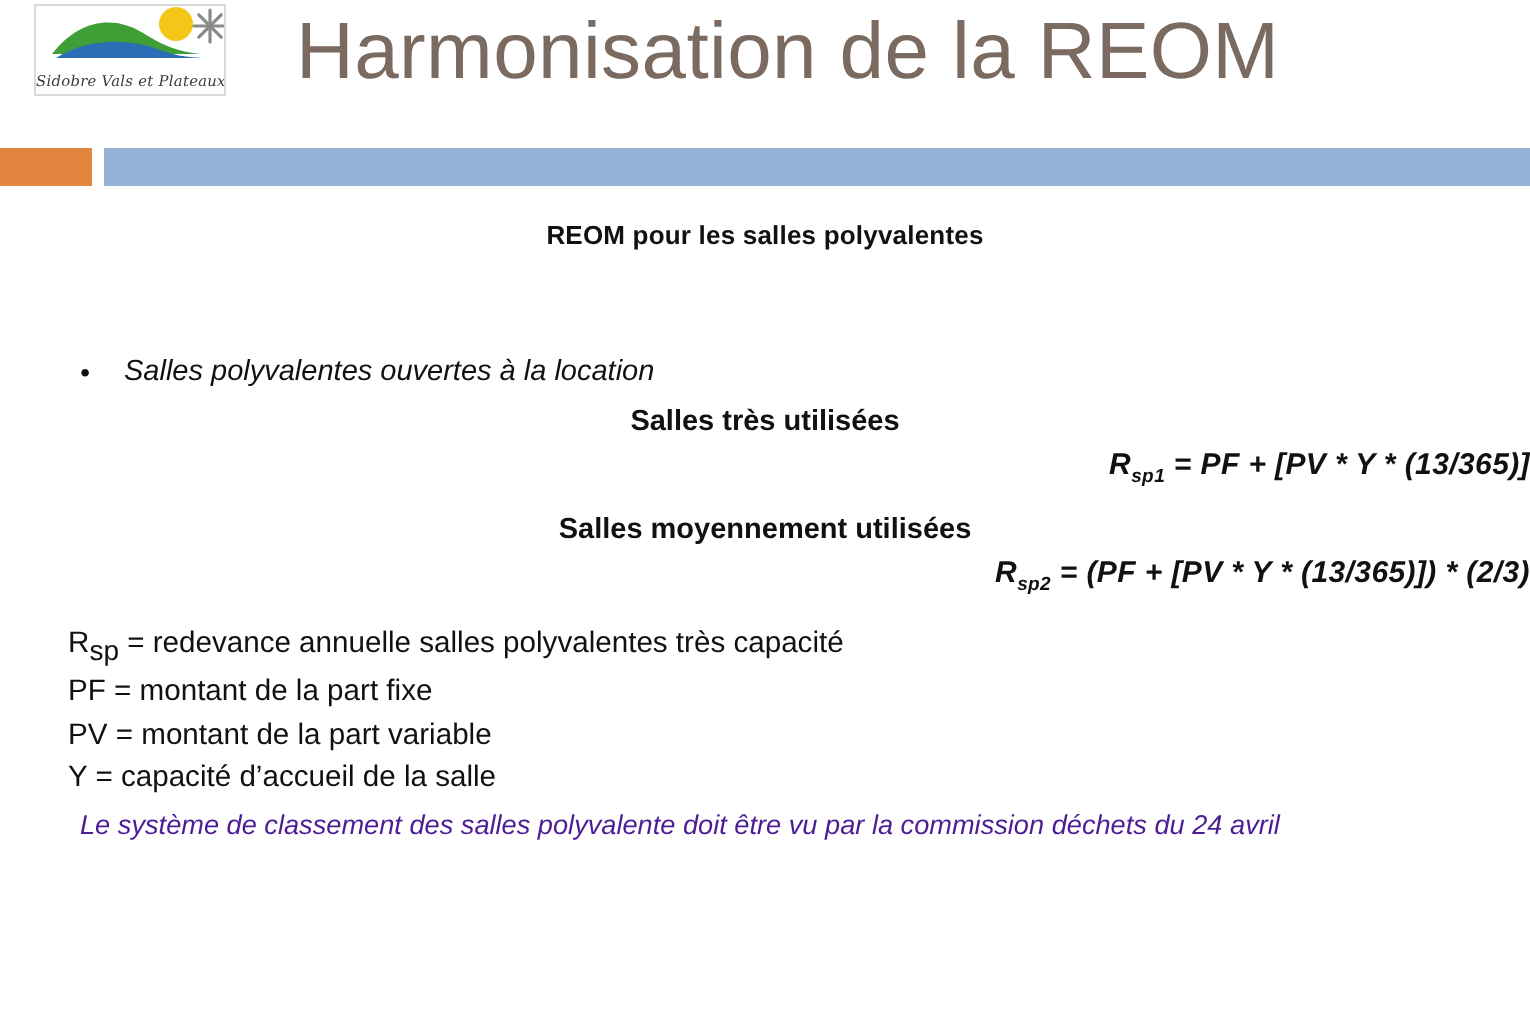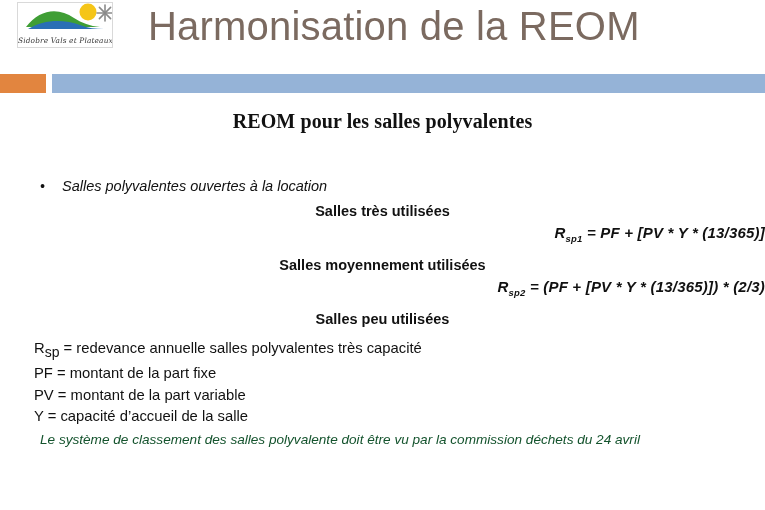--- a/index.html
+++ b/index.html
@@ -78,25 +78,24 @@
     background: #95b3d7;
   }
 
   
   .subtitle {
     position: absolute;
     left: 0;
     right: 0;
     top: 110px;
     text-align: center;
-    font-size: 20px;
+    font-size: 13px;
     font-weight: bold;
     letter-spacing: 0.1px;
     color: #111111;
-    font-family: Liberation Serif, serif;
   }
 
   .content {
     position: absolute;
     left: 0;
     top: 176px;
     width: 765px;
   }
 
   .bullet-row {
@@ -157,21 +156,21 @@
   .def-line sub {
     font-size: 14px;
   }
   .note-line {
     padding-left: 40px;
     margin-top: 2px;
     font-size: 13.6px;
     font-style: italic;
     font-weight: 500;
     line-height: 20px;
-    color: #14532d;
+    color: #4c1d95;
   }
 </style>
 </head>
 <body>
 
 <div class="slide">
 
   <div class="logo-box">
     <svg class="logo-art" viewBox="0 0 106 30">
       <circle cx="70" cy="9" r="8.5" fill="#f5c518"></circle>
@@ -205,21 +204,20 @@
       <div class="center-head">Salles très utilisées</div>
       <div class="formula"><span>R</span><sub>sp1</sub><span> = PF + [PV * Y * (13/365)]</span></div>
     </div>
 
     <div>
       <div class="center-head">Salles moyennement utilisées</div>
       <div class="formula"><span>R</span><sub>sp2</sub><span> = (PF + [PV * Y * (13/365)]) * (2/3)</span></div>
     </div>
 
     <div>
-      <div class="center-head">Salles peu utilisées</div>
     </div>
 
     <div class="defs">
       <div class="def-line"><span>R</span><sub>sp</sub><span> = redevance annuelle salles polyvalentes très capacité</span></div>
       <div class="def-line"><span>PF</span><span> = montant de la part fixe</span></div>
       <div class="def-line"><span>PV</span><span> = montant de la part variable</span></div>
       <div class="def-line"><span>Y</span><span> = capacité d’accueil de la salle</span></div>
     </div>
 
     <div class="note-line">Le système de classement des salles polyvalente doit être vu par la commission déchets du 24 avril</div>

